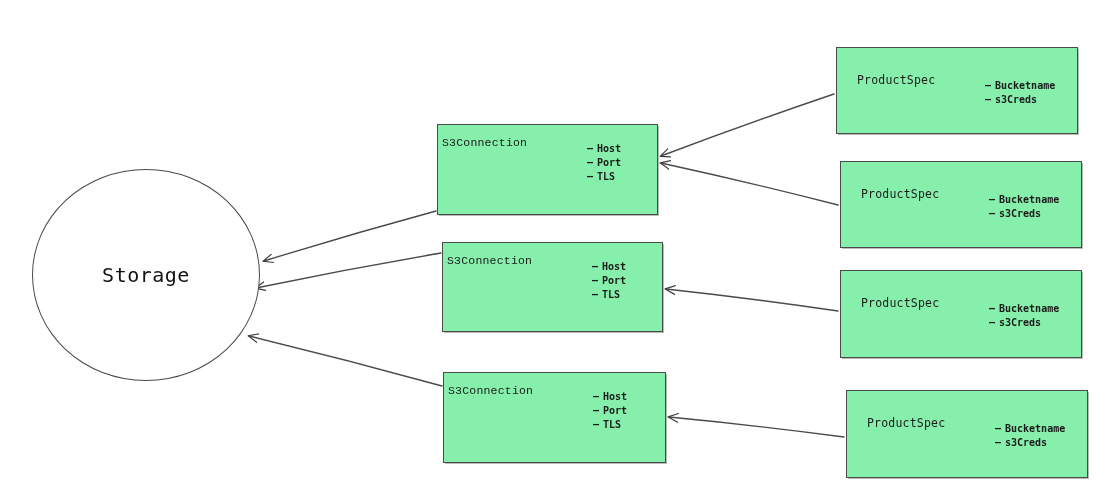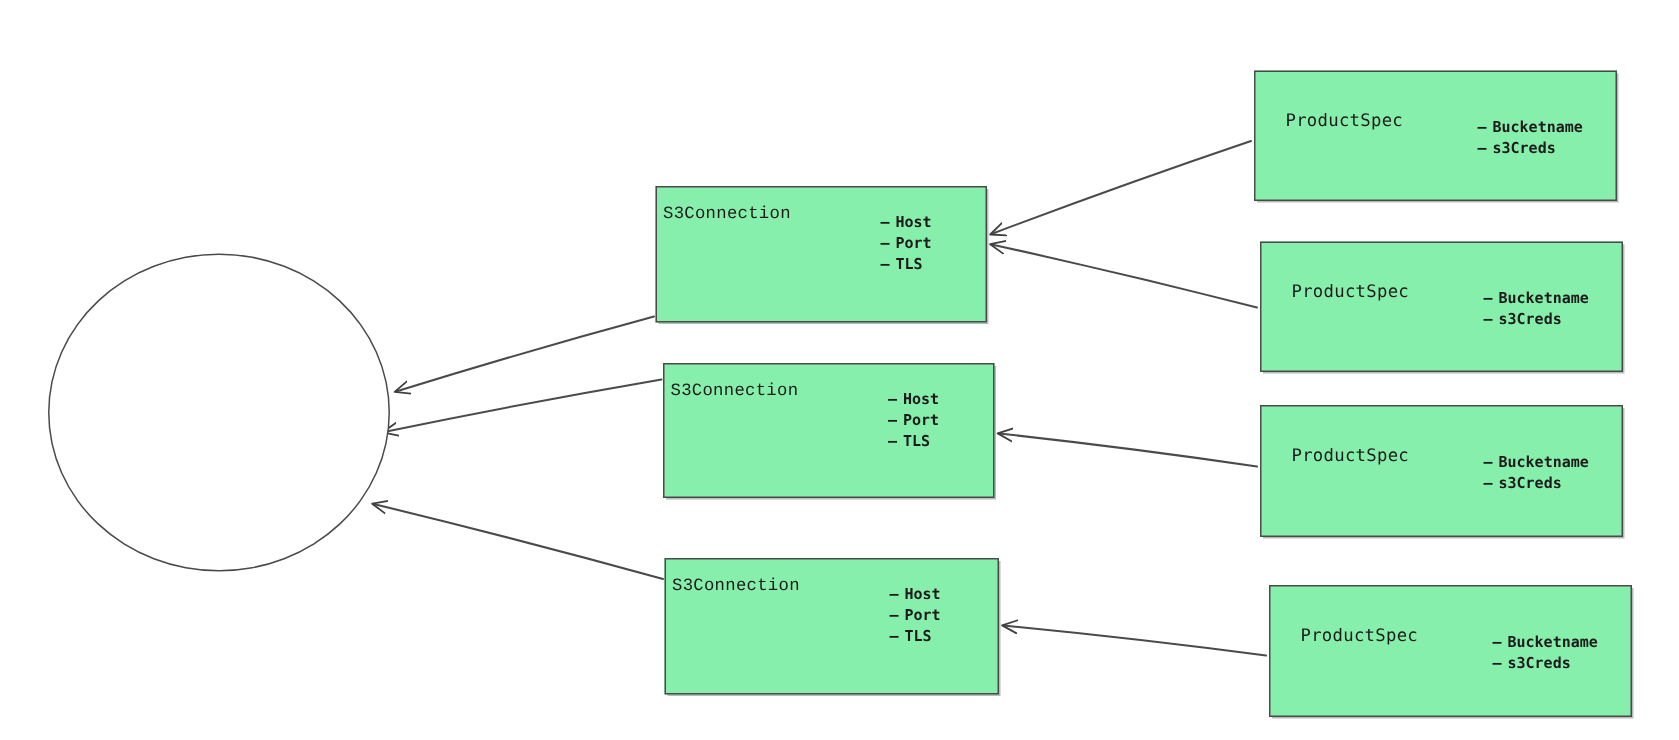--- a/index.html
+++ b/index.html
@@ -107,20 +107,21 @@
         <path d="M 441 253 Q 348.2025733310322 268.92788760688467 256 288" marker-end="url(#arrowhead)"></path>
         <path d="M 442 386 Q 345.90126093739957 359.45113278163774 249 336" marker-end="url(#arrowhead)"></path>
         <path d="M 834 94 Q 746.9602074924533 123.49380477732919 661 156" marker-end="url(#arrowhead)"></path>
         <path d="M 838 205 Q 749.8694036679486 182.44322739935916 661 163" marker-end="url(#arrowhead)"></path>
         <path d="M 838 311 Q 752.2029973613005 298.4129297207417 666 289" marker-end="url(#arrowhead)"></path>
         <path d="M 844 437 Q 756.6816745458572 425.41034772374974 669 417" marker-end="url(#arrowhead)"></path>
       </g>
   </svg>
 
   <div id="storage-circle" style="left: 32px; top: 169px; width: 228px; height: 212px;"></div>
+  <div id="storage-label" style="left: 32px; top: 169px; width: 228px; height: 212px;">Storage</div>
 
   <div class="node-box s3-box" id="conn-0" style="left: 437px; top: 124px; width: 221px; height: 91px;">
     <div class="node-title s3-title">S3Connection</div>
     <div class="attr-list s3-attrs">
         <span class="attr-row"><span class="attr-dash">–</span><span>Host</span></span>
         <span class="attr-row"><span class="attr-dash">–</span><span>Port</span></span>
         <span class="attr-row"><span class="attr-dash">–</span><span>TLS</span></span>
       </div>
   </div>
 

